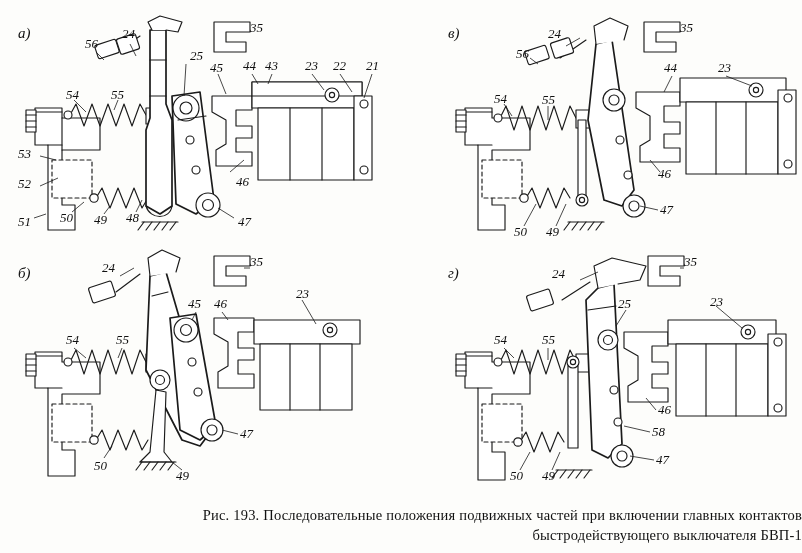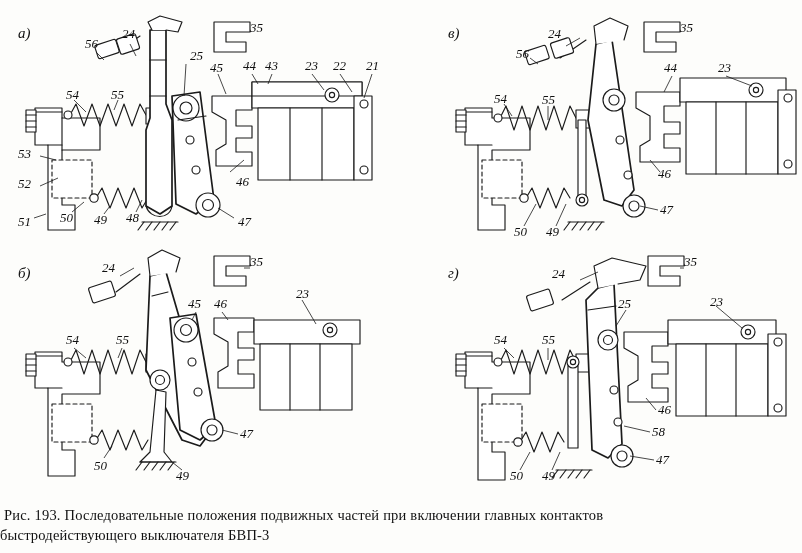--- a/index.html
+++ b/index.html
@@ -25,21 +25,21 @@
   svg.diagram {
     display: block;
     width: 802px;
     height: 500px;
   }
   .caption {
     position: absolute;
     left: 0;
     top: 505px;
     width: 802px;
-    text-align: left;
+    text-align: right;
     font-family: "Liberation Serif", serif;
     font-size: 14.5px;
     line-height: 20px;
     color: #111;
     letter-spacing: 0.2px;
   }
   .caption .line {
     display: block;
     white-space: nowrap;
   }
@@ -508,16 +508,16 @@
           <text x="510" y="480">50</text>
           <text x="542" y="480">49</text>
         </g>
       </g>
 
     </svg>
   </div>
 
   <div class="caption">
     <span class="line line1">Рис. 193. Последовательные положения подвижных частей при включении главных контактов</span>
-    <span class="line line2">быстродействующего выключателя БВП-3</span>
+    <span class="line line2">быстродействующего выключателя БВП-1</span>
   </div>
 
 </div>
 
 </body></html>

